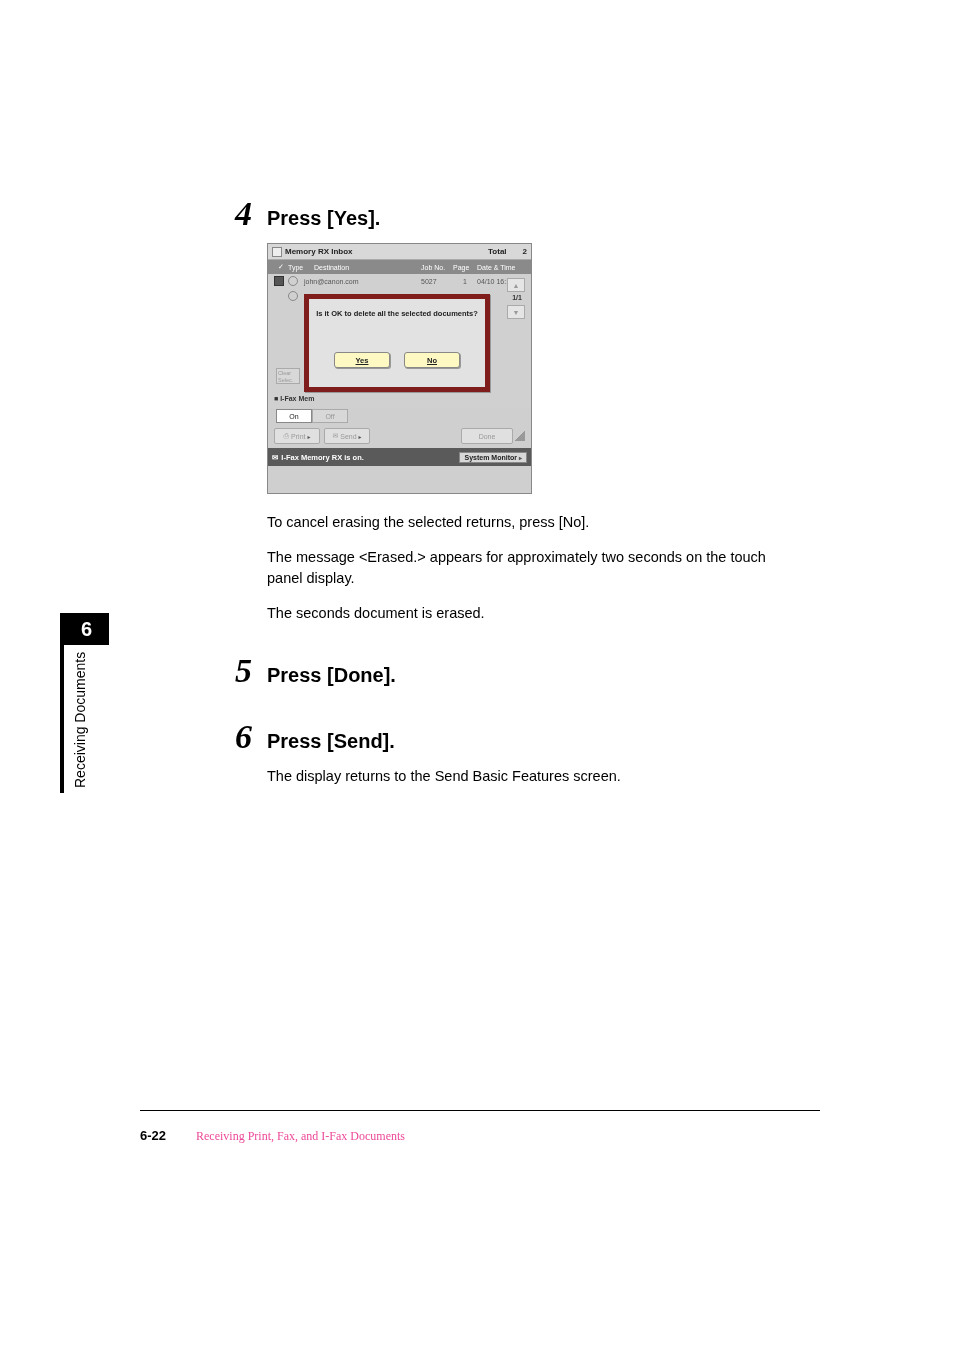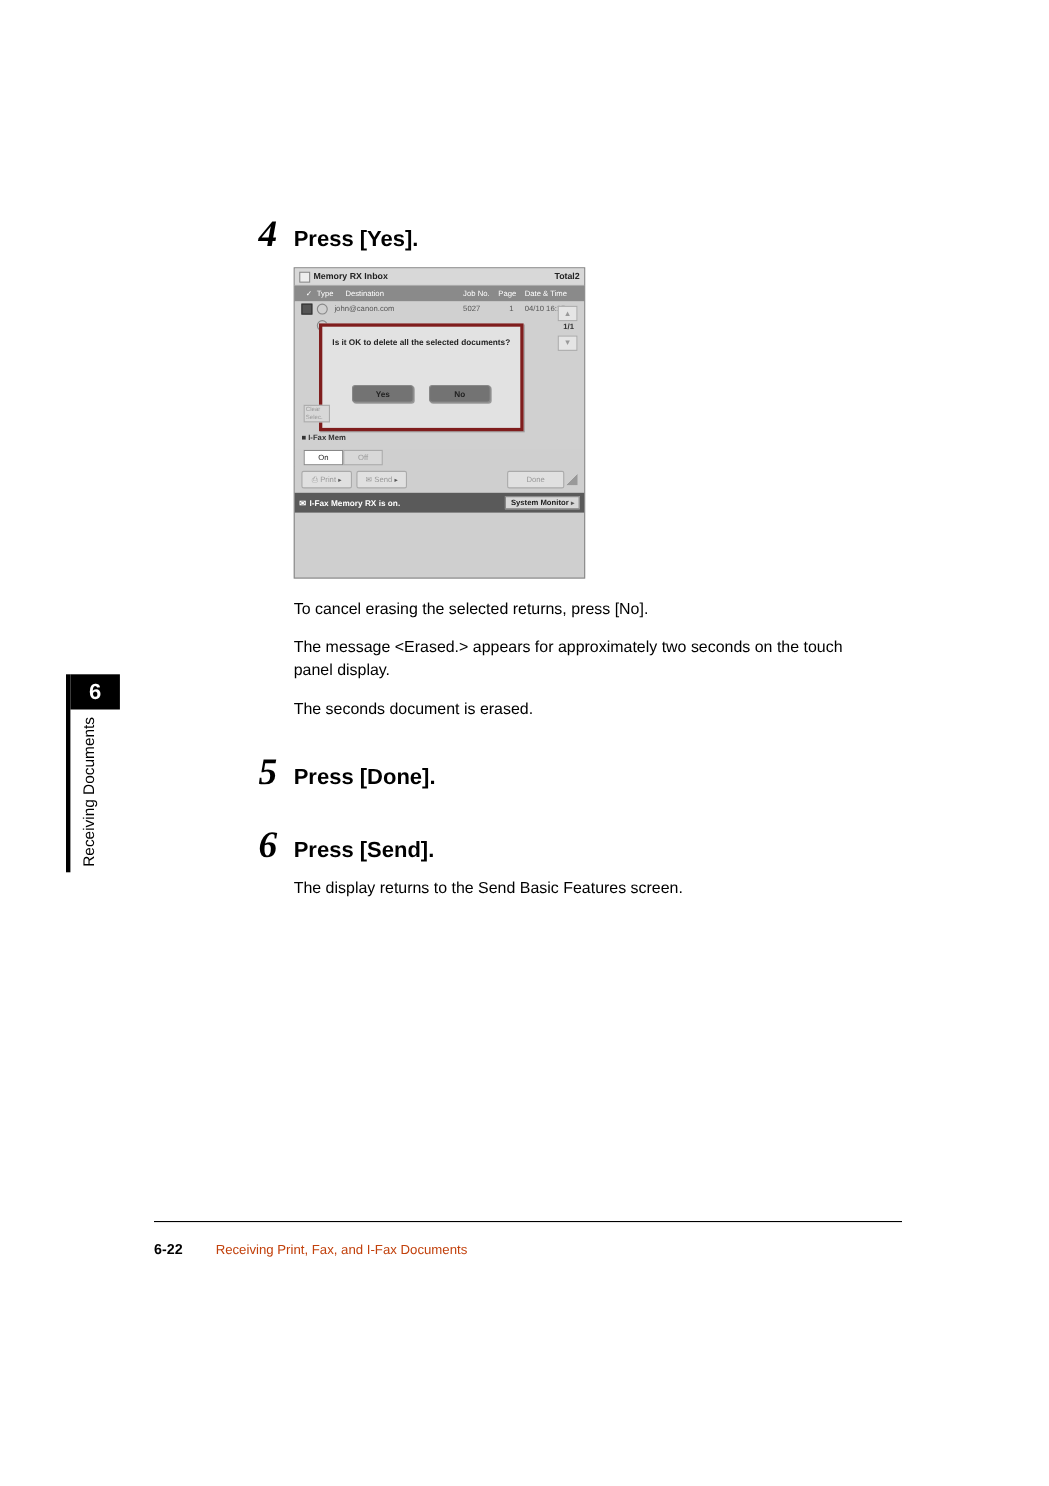--- a/index.html
+++ b/index.html
@@ -73,42 +73,42 @@
     }
     .step-body {
       margin-left: 32px;
       font-size: 14.5px;
       line-height: 1.45;
     }
     .step-body p { margin-bottom: 14px; }
     
     .screenshot {
       width: 265px;
-      height: 283px;
+      height: 251px;
       background: #cfcfcf;
       margin-left: 32px;
       margin-bottom: 18px;
       position: relative;
       font-family: Arial, sans-serif;
       border: 1px solid #888;
       font-size: 8px;
       color: #222;
     }
     .ss-titlebar {
       height: 16px;
       background: #d8d8d8;
       display: flex;
       align-items: center;
       justify-content: space-between;
       padding: 0 4px;
       border-bottom: 1px solid #aaa;
       font-weight: bold;
     }
     .ss-titlebar .left { display:flex; align-items:center; gap:3px; }
-    .ss-titlebar .right { display:flex; align-items:center; gap:0; }
+    .ss-titlebar .right { display:flex; align-items:center; gap:16px; }
     .ss-doc-icon { width:10px; height:10px; background:#eee; border:1px solid #888; }
     .ss-headerrow {
       height: 14px;
       background: #8a8a8a;
       display: flex;
       align-items: center;
       font-size: 7px;
       color: #fff;
       padding-left: 6px;
     }
@@ -134,48 +134,49 @@
     .ss-row .sel { width:14px; }
     .sel-mark { width:10px;height:10px;background:#555;border:1px solid #333; display:inline-block; }
     .ss-row .typeico { width:16px; }
     .at-icon { width:10px; height:10px; display:inline-block; border:1px solid #888; border-radius:50%; position:relative; }
     .ss-row .dest { flex:1; }
     .ss-row .job { width:32px; }
     .ss-row .pg { width:24px; text-align:center; }
     .ss-row .dt { width:54px; }
     .ss-dialog {
       position:absolute;
-      left:22px; top:20px;
+      left:36px; top:20px;
       width:186px; height:98px;
       background:#e2e2e2;
-      border:3px solid #7f1d1d;
+      border:5px solid #7f1d1d;
       box-shadow:1px 1px 0 #999;
     }
     .ss-dialog .msg {
       text-align:center;
       padding:10px 6px 0 6px;
       font-size:7.5px;
       font-weight:bold;
       color:#222;
     }
     .ss-dialog .btnrow {
       display:flex;
       justify-content:center;
       gap:14px;
       margin-top:34px;
     }
     .ss-btn {
       width:56px; height:16px;
-      background:#737373;
+      background:#fef9c3;
       border:1px solid #888;
       border-radius:3px;
       font-size:7.5px;
       font-weight:bold;
       display:flex; align-items:center; justify-content:center;
       box-shadow:1px 1px 0 #999;
+      text-decoration:underline;
     }
     .ss-side {
       position:absolute;
       right:4px; top:4px;
       width:20px;
       text-align:center;
     }
     .ss-side .arrow {
       width:18px; height:14px;
       background:#e5e5e5; border:1px solid #aaa;
@@ -255,21 +256,21 @@
     .footer {
       position:absolute;
       left:140px; top:1128px;
       width:680px;
       display:flex;
       align-items:baseline;
       gap:30px;
       font-size:12px;
     }
     .footer .pnum { font-weight:bold; font-size:13px; }
-    .footer .ftxt { color:#c2410c; }
+    .footer .ftxt { color:#ec4899;font-family:Liberation Serif, serif; }
   </style>
 </head>
 <body>
 
 <div class="page">
 
   <div class="side-tab">
     <div class="chapter-num">6</div>
     <div class="section-label">Receiving Documents</div>
   </div>

